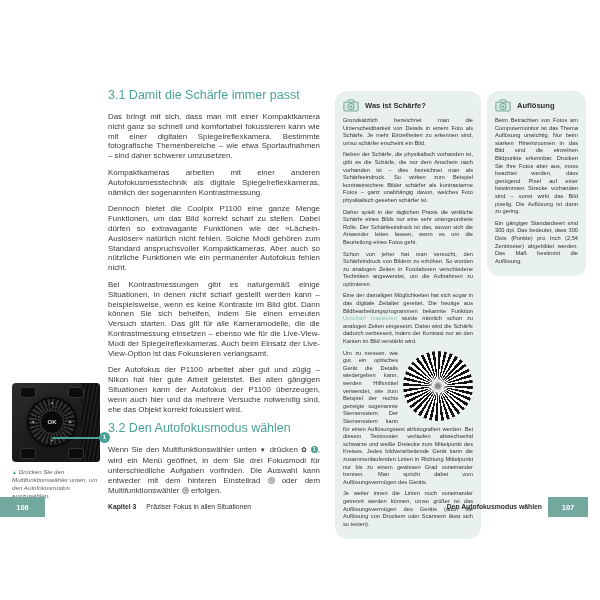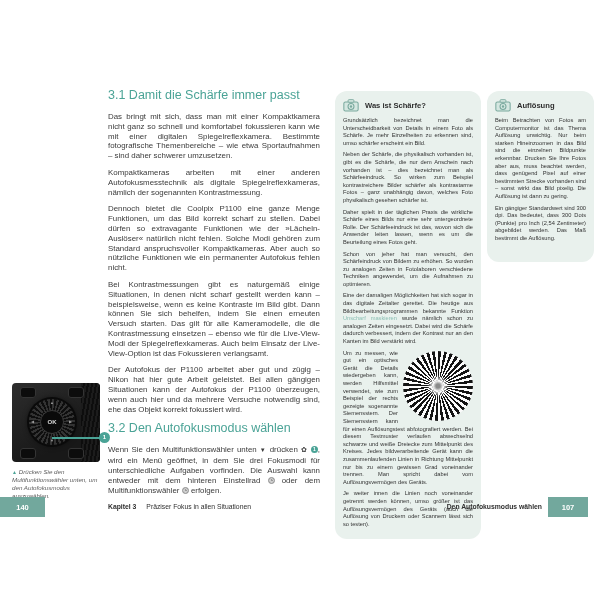--- a/index.html
+++ b/index.html
@@ -35,21 +35,21 @@
   .callout-line{position:absolute;left:52px;top:437px;width:49px;height:2px;background:#4aa396;}
   .callout-dot{position:absolute;left:99px;top:432px;width:11px;height:11px;border-radius:50%;
                background:#4aa396;color:#fff;font-size:6px;line-height:11px;text-align:center;font-weight:bold;}
   .caption{position:absolute;left:12px;top:468px;width:93px;font-size:6.2px;line-height:8px;
            font-style:italic;color:#5c5c5c;}
   .cap-marker{color:#4aa396;font-style:normal;font-size:5px;}
 
   
   .notebox{position:absolute;background:#e9f1ed;border-radius:12px;padding:8px 8px 7px 8px;box-sizing:border-box;}
   .box1{left:335px;top:91px;width:146px;min-height:388px;}
-  .box2{left:487px;top:91px;width:107px;min-height:171px;}
+  .box2{left:487px;top:91px;width:99px;min-height:171px;}
   .box-head{display:flex;align-items:center;gap:6px;margin-bottom:5px;}
   .box-title{font-size:7.6px;font-weight:bold;color:#2f2f2f;}
   .cam-ico{width:16px;height:13px;flex:0 0 auto;}
   .notebox p{font-size:5.7px;line-height:7.6px;margin:0 0 4px 0;text-align:justify;color:#333;}
   .linkish{color:#8abfb3;}
   .siemens{float:right;width:70px;height:70px;border-radius:50%;margin:1px 0 3px 5px;
            background:
              radial-gradient(circle,#8a8a8a 0 2px,rgba(250,250,250,.95) 5px,rgba(250,250,250,0) 11px),
              repeating-conic-gradient(#141414 0deg 5deg,#fbfbfb 5deg 10deg);}
 
@@ -124,19 +124,19 @@
         <rect x="7.5" y="1" width="9" height="4" rx="1.5" fill="#d5e7e1" stroke="#7aa99e" stroke-width="1.4"></rect>
         <circle cx="12" cy="11.5" r="4.6" fill="none" stroke="#7aa99e" stroke-width="1.6"></circle>
         <circle cx="12" cy="11.5" r="1.8" fill="#7aa99e"></circle>
       </svg>
       <span class="box-title">Auflösung</span>
     </div>
     <p>Beim Betrachten von Fotos am Computermonitor ist das Thema Auflösung unwichtig. Nur beim starken Hineinzoomen in das Bild sind die einzelnen Bildpunkte erkennbar. Drucken Sie Ihre Fotos aber aus, muss beachtet werden, dass genügend Pixel auf einer bestimmten Strecke vorhanden sind – sonst wirkt das Bild pixelig. Die Auflösung ist dann zu gering.</p>
     <p>Ein gängiger Standardwert sind 300 dpi. Das bedeutet, dass 300 Dots (Punkte) pro Inch (2,54 Zentimeter) abgebildet werden. Das Maß bestimmt die Auflösung.</p>
   </div>
 
-  <div class="foot-box foot-box-left">140</div>
+  <div class="foot-box foot-box-left">106</div>
   <div class="foot-left-text"><b>Kapitel 3</b><span>Präziser Fokus in allen Situationen</span></div>
 
   <div class="foot-right-text">Den Autofokusmodus wählen</div>
   <div class="foot-box foot-box-right">107</div>
 
 </div>
 
 </body></html>

